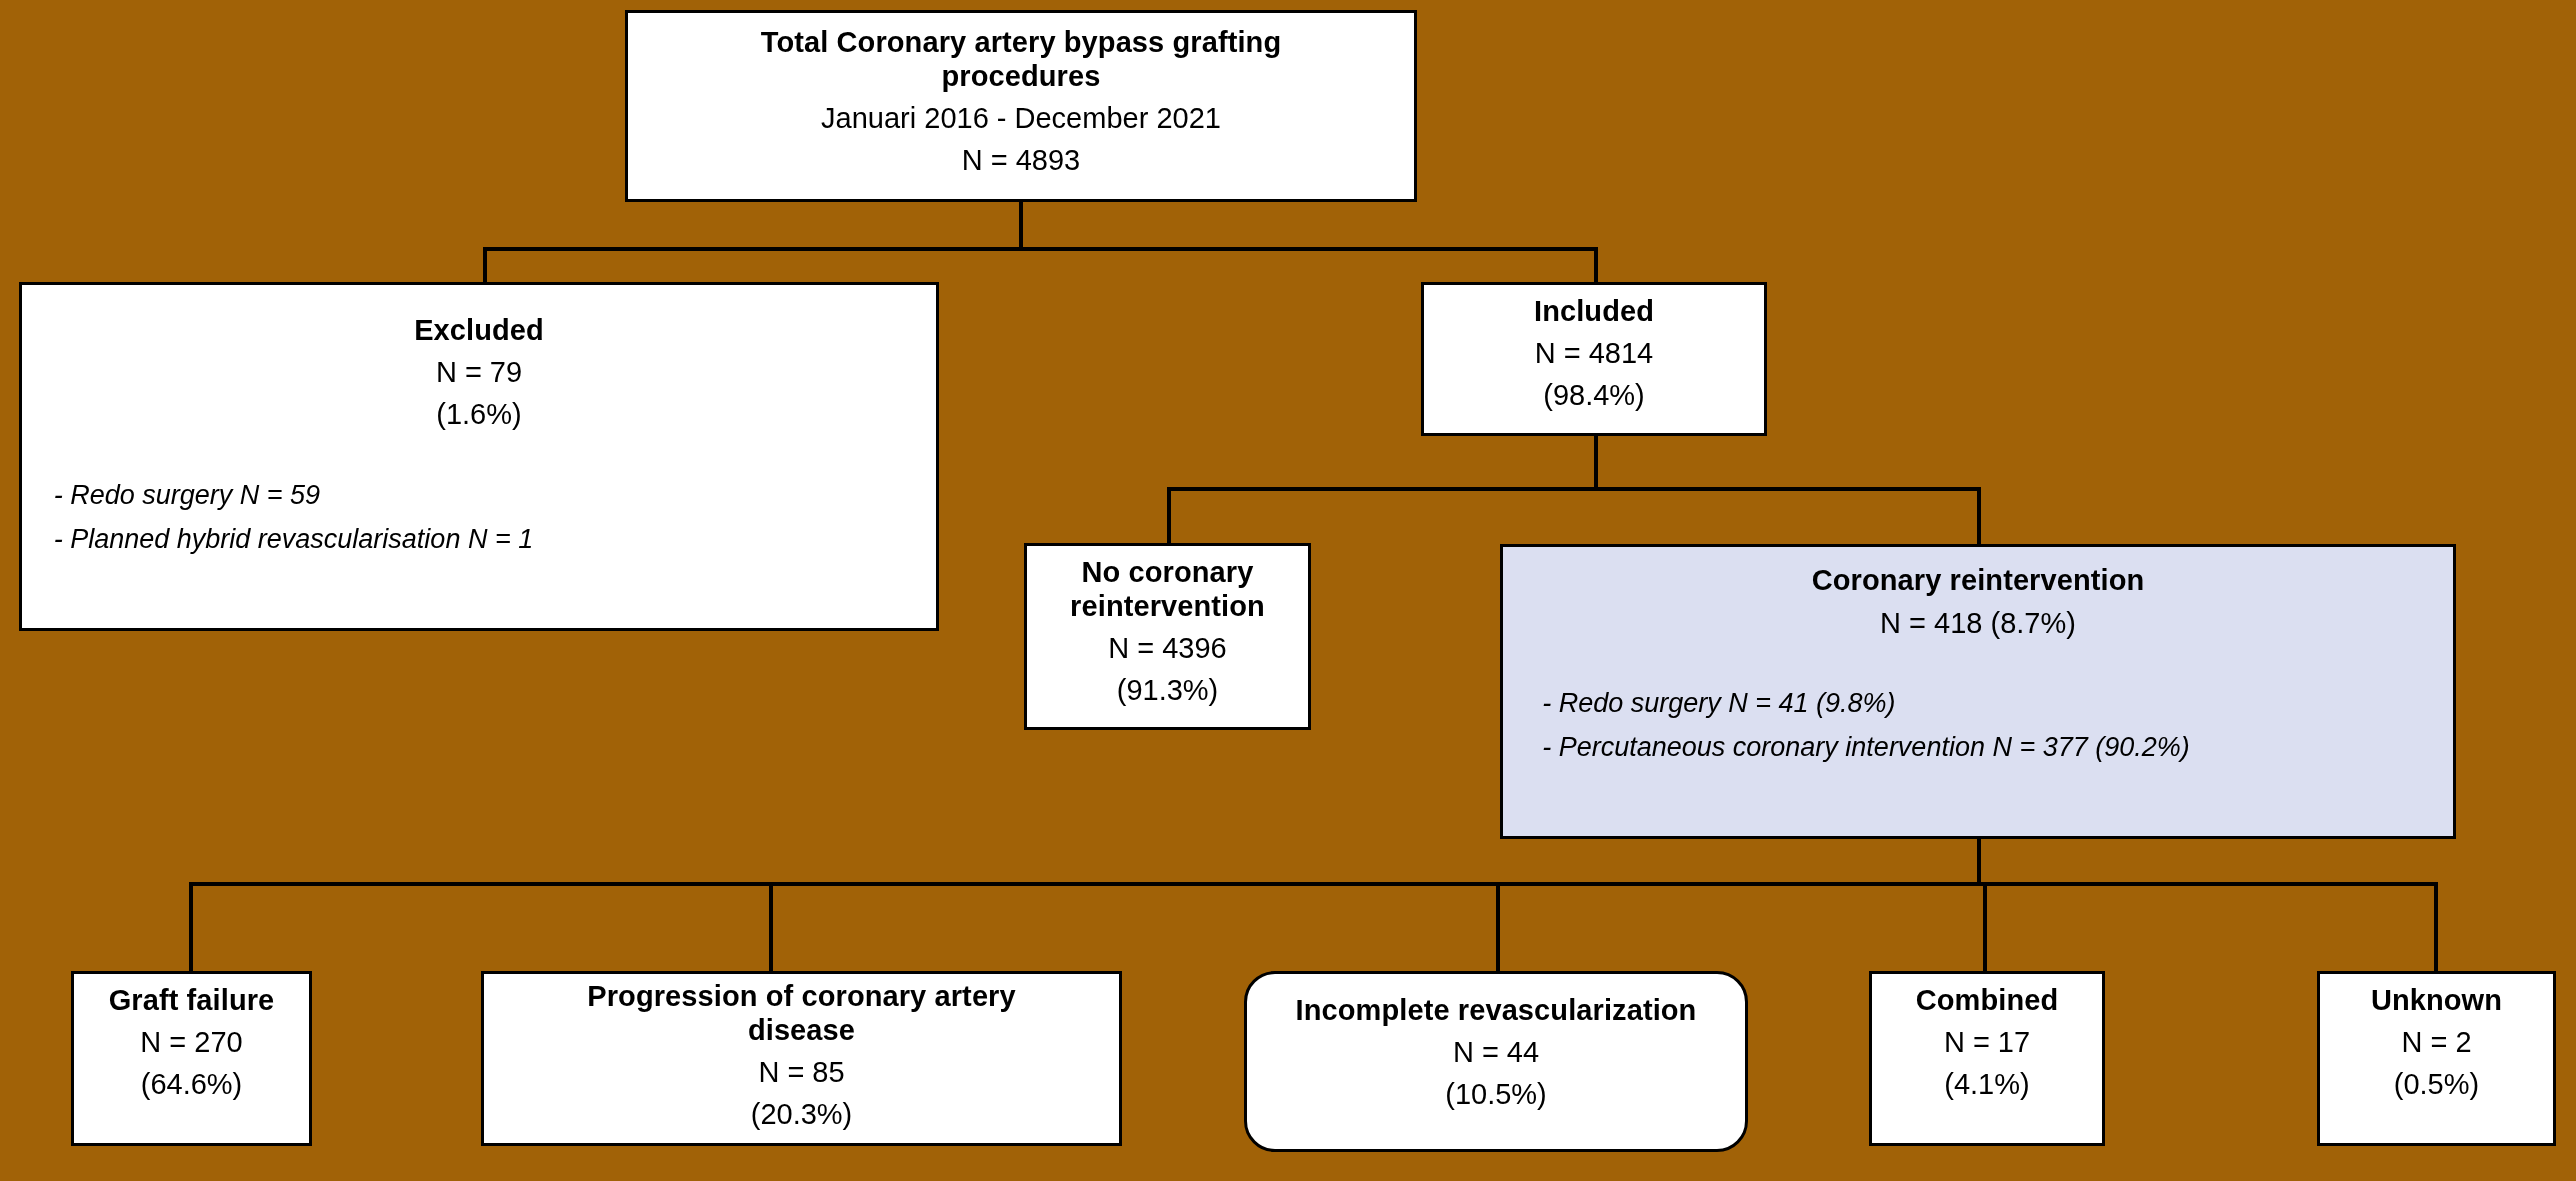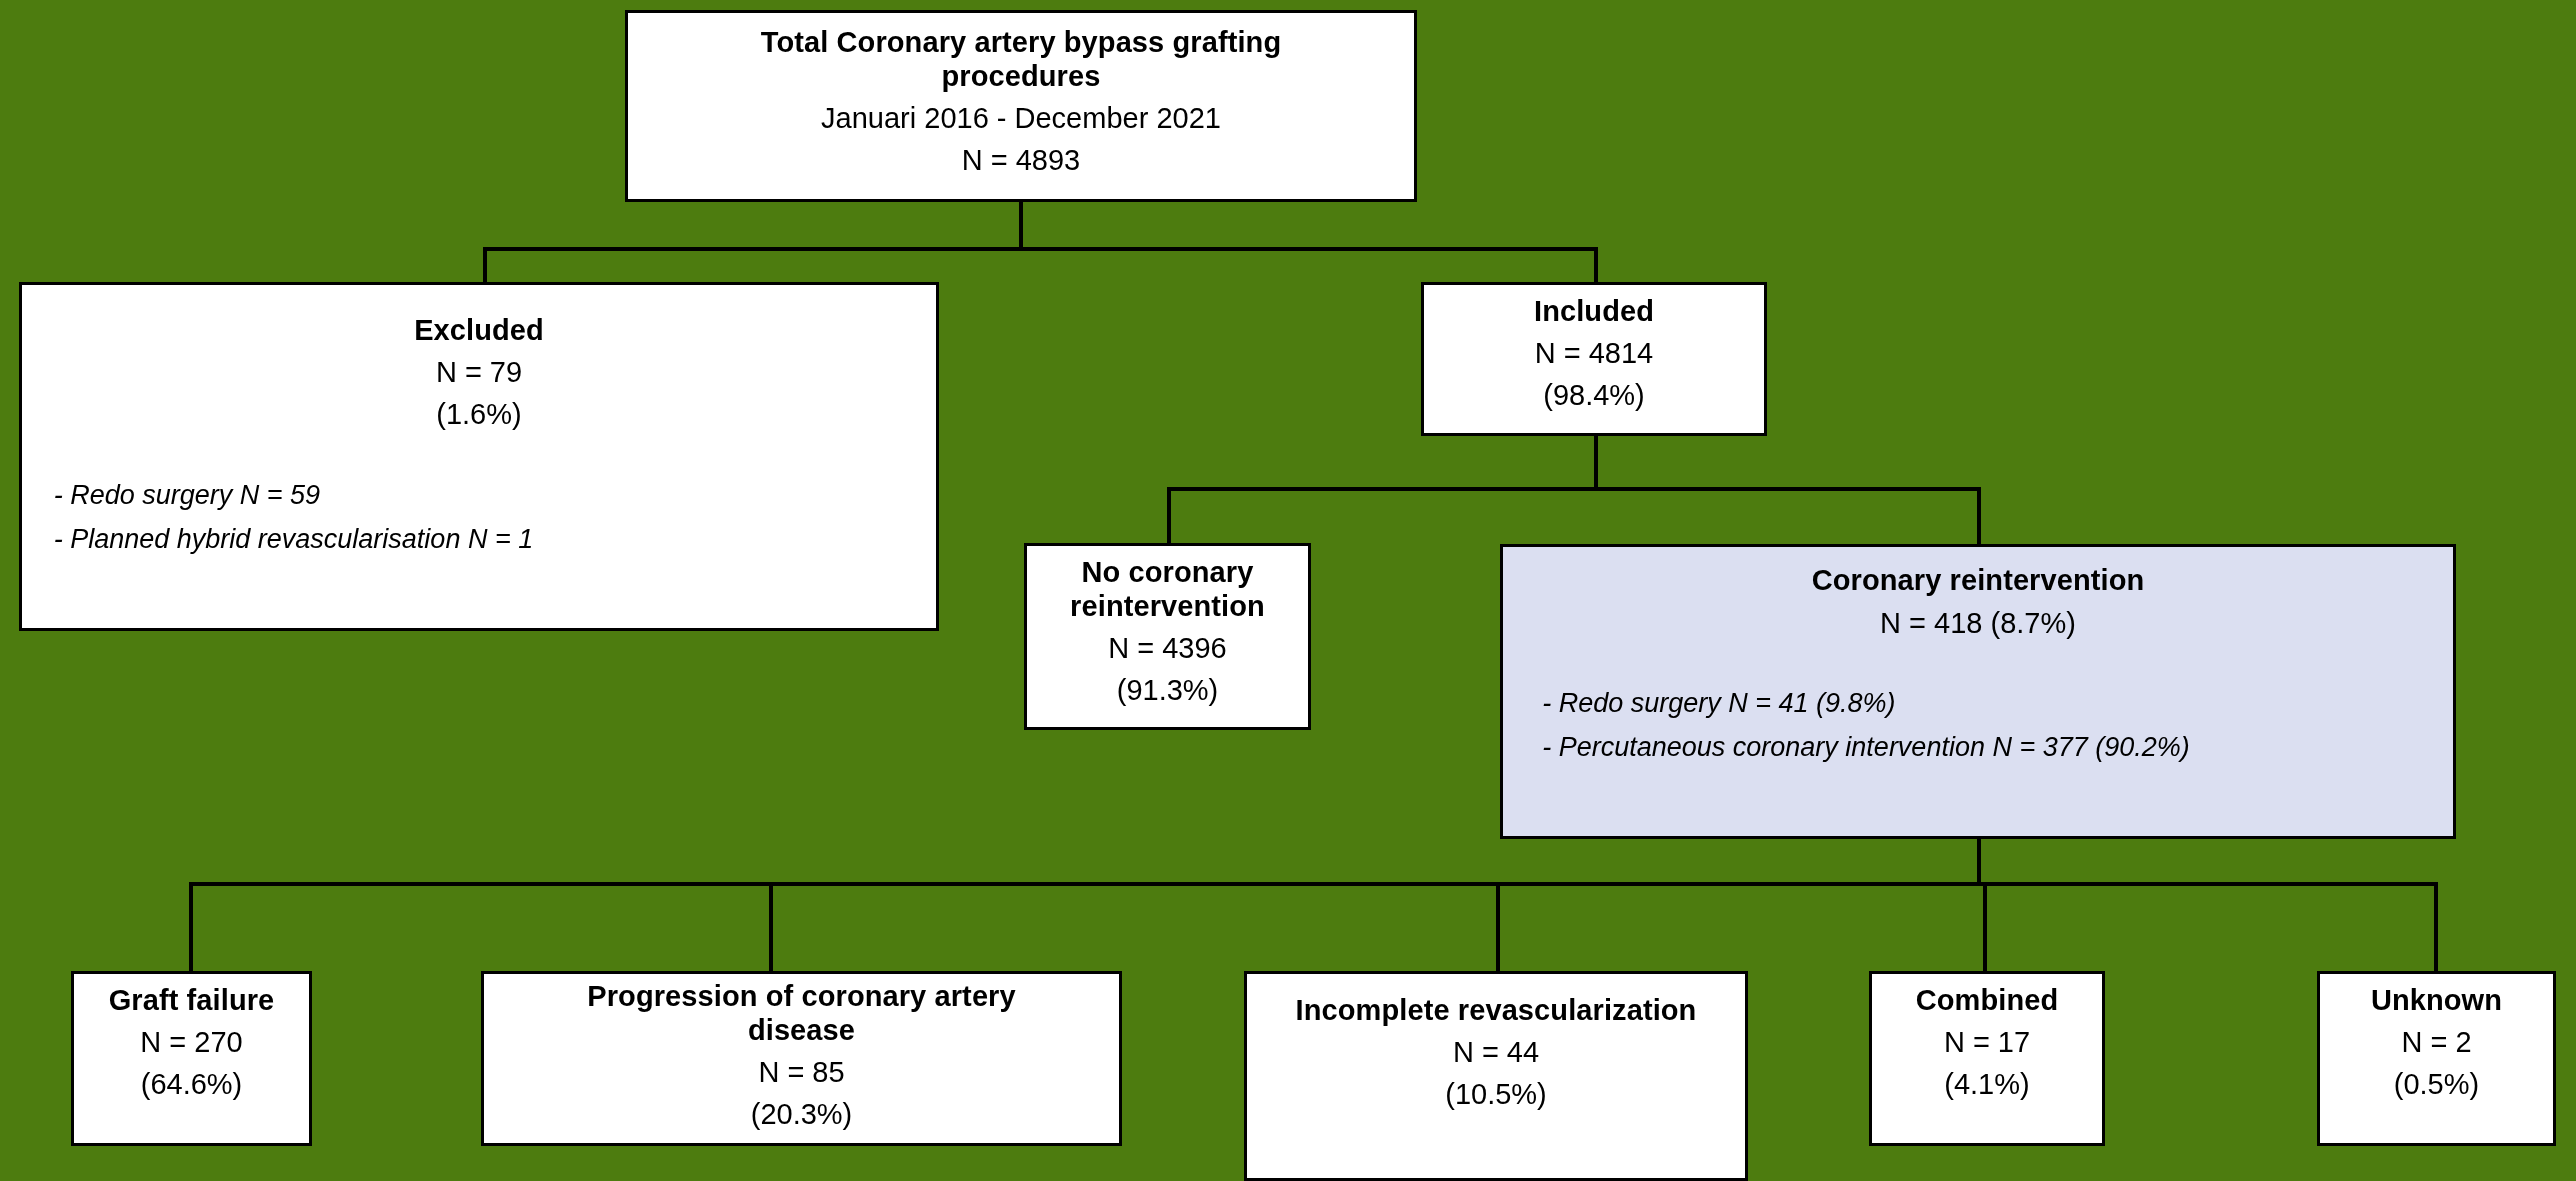--- a/index.html
+++ b/index.html
@@ -2,21 +2,21 @@
 <html style="font-size:11.5px"><head>
 <meta charset="utf-8">
 <style>
   html,body{margin:0;padding:0;background:#ffffff;}
   body{font-family:"Liberation Sans",sans-serif;}
 
   #canvas{
     position:relative;
     width:2576px;
     height:1182px;
-    background:#4d7c0f;
+    background:#a16207;
     overflow:hidden;
   }
 
   
   .box{
     position:absolute;
     box-sizing:border-box;
     border:3.6px solid #000000;
     background:#ffffff;
     display:flex;
@@ -143,21 +143,21 @@
 
   <div class="box" style="left:481px;top:971px;width:641px;height:175px;padding-top:6px;">
     <div class="ttl">Progression of coronary artery
 disease</div>
     <div class="gap-sm"></div>
     <div class="ln">N = 85</div>
     <div class="gap-sm"></div>
     <div class="ln">(20.3%)</div>
   </div>
 
-  <div class="box" style="left:1244px;top:971px;width:504px;height:210px;padding-top:20px;">
+  <div class="box" style="left:1244px;top:971px;width:504px;height:181px;padding-top:20px;border-radius:31px;">
     <div class="ttl">Incomplete revascularization</div>
     <div class="gap-sm"></div>
     <div class="ln">N = 44</div>
     <div class="gap-sm"></div>
     <div class="ln">(10.5%)</div>
   </div>
 
   <div class="box" style="left:1869px;top:971px;width:236px;height:175px;padding-top:10px;">
     <div class="ttl">Combined</div>
     <div class="gap-sm"></div>

